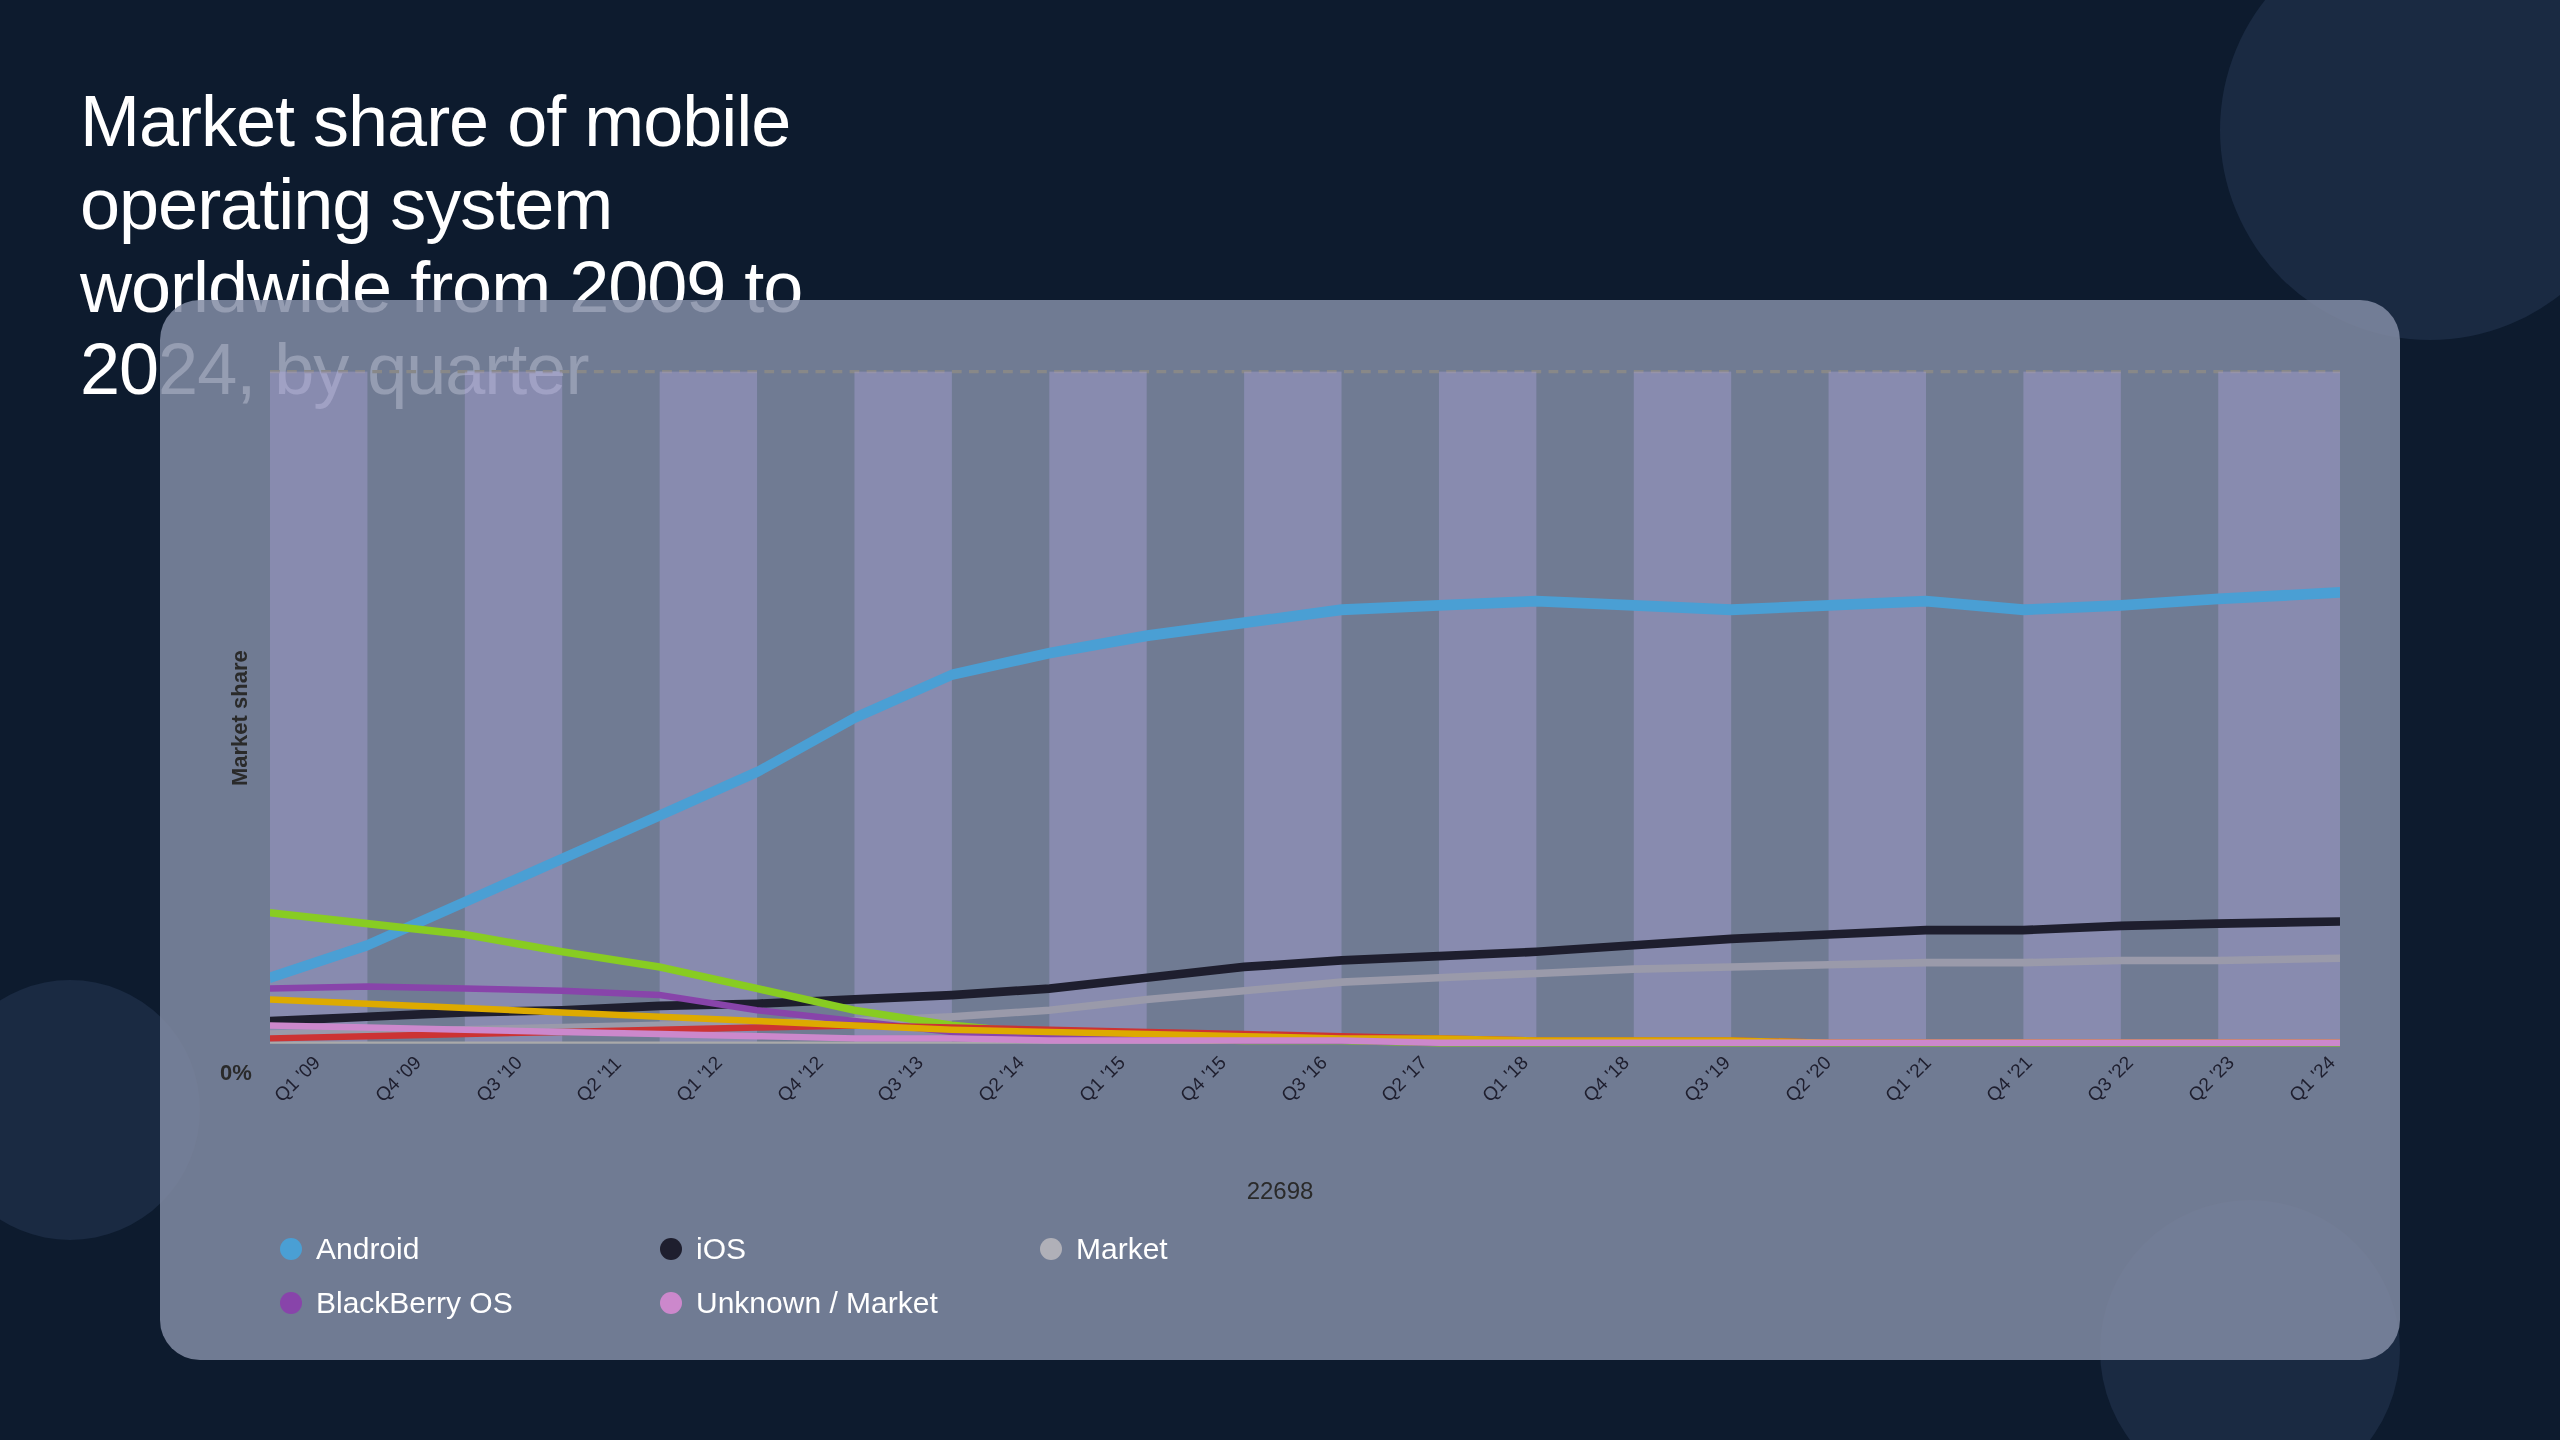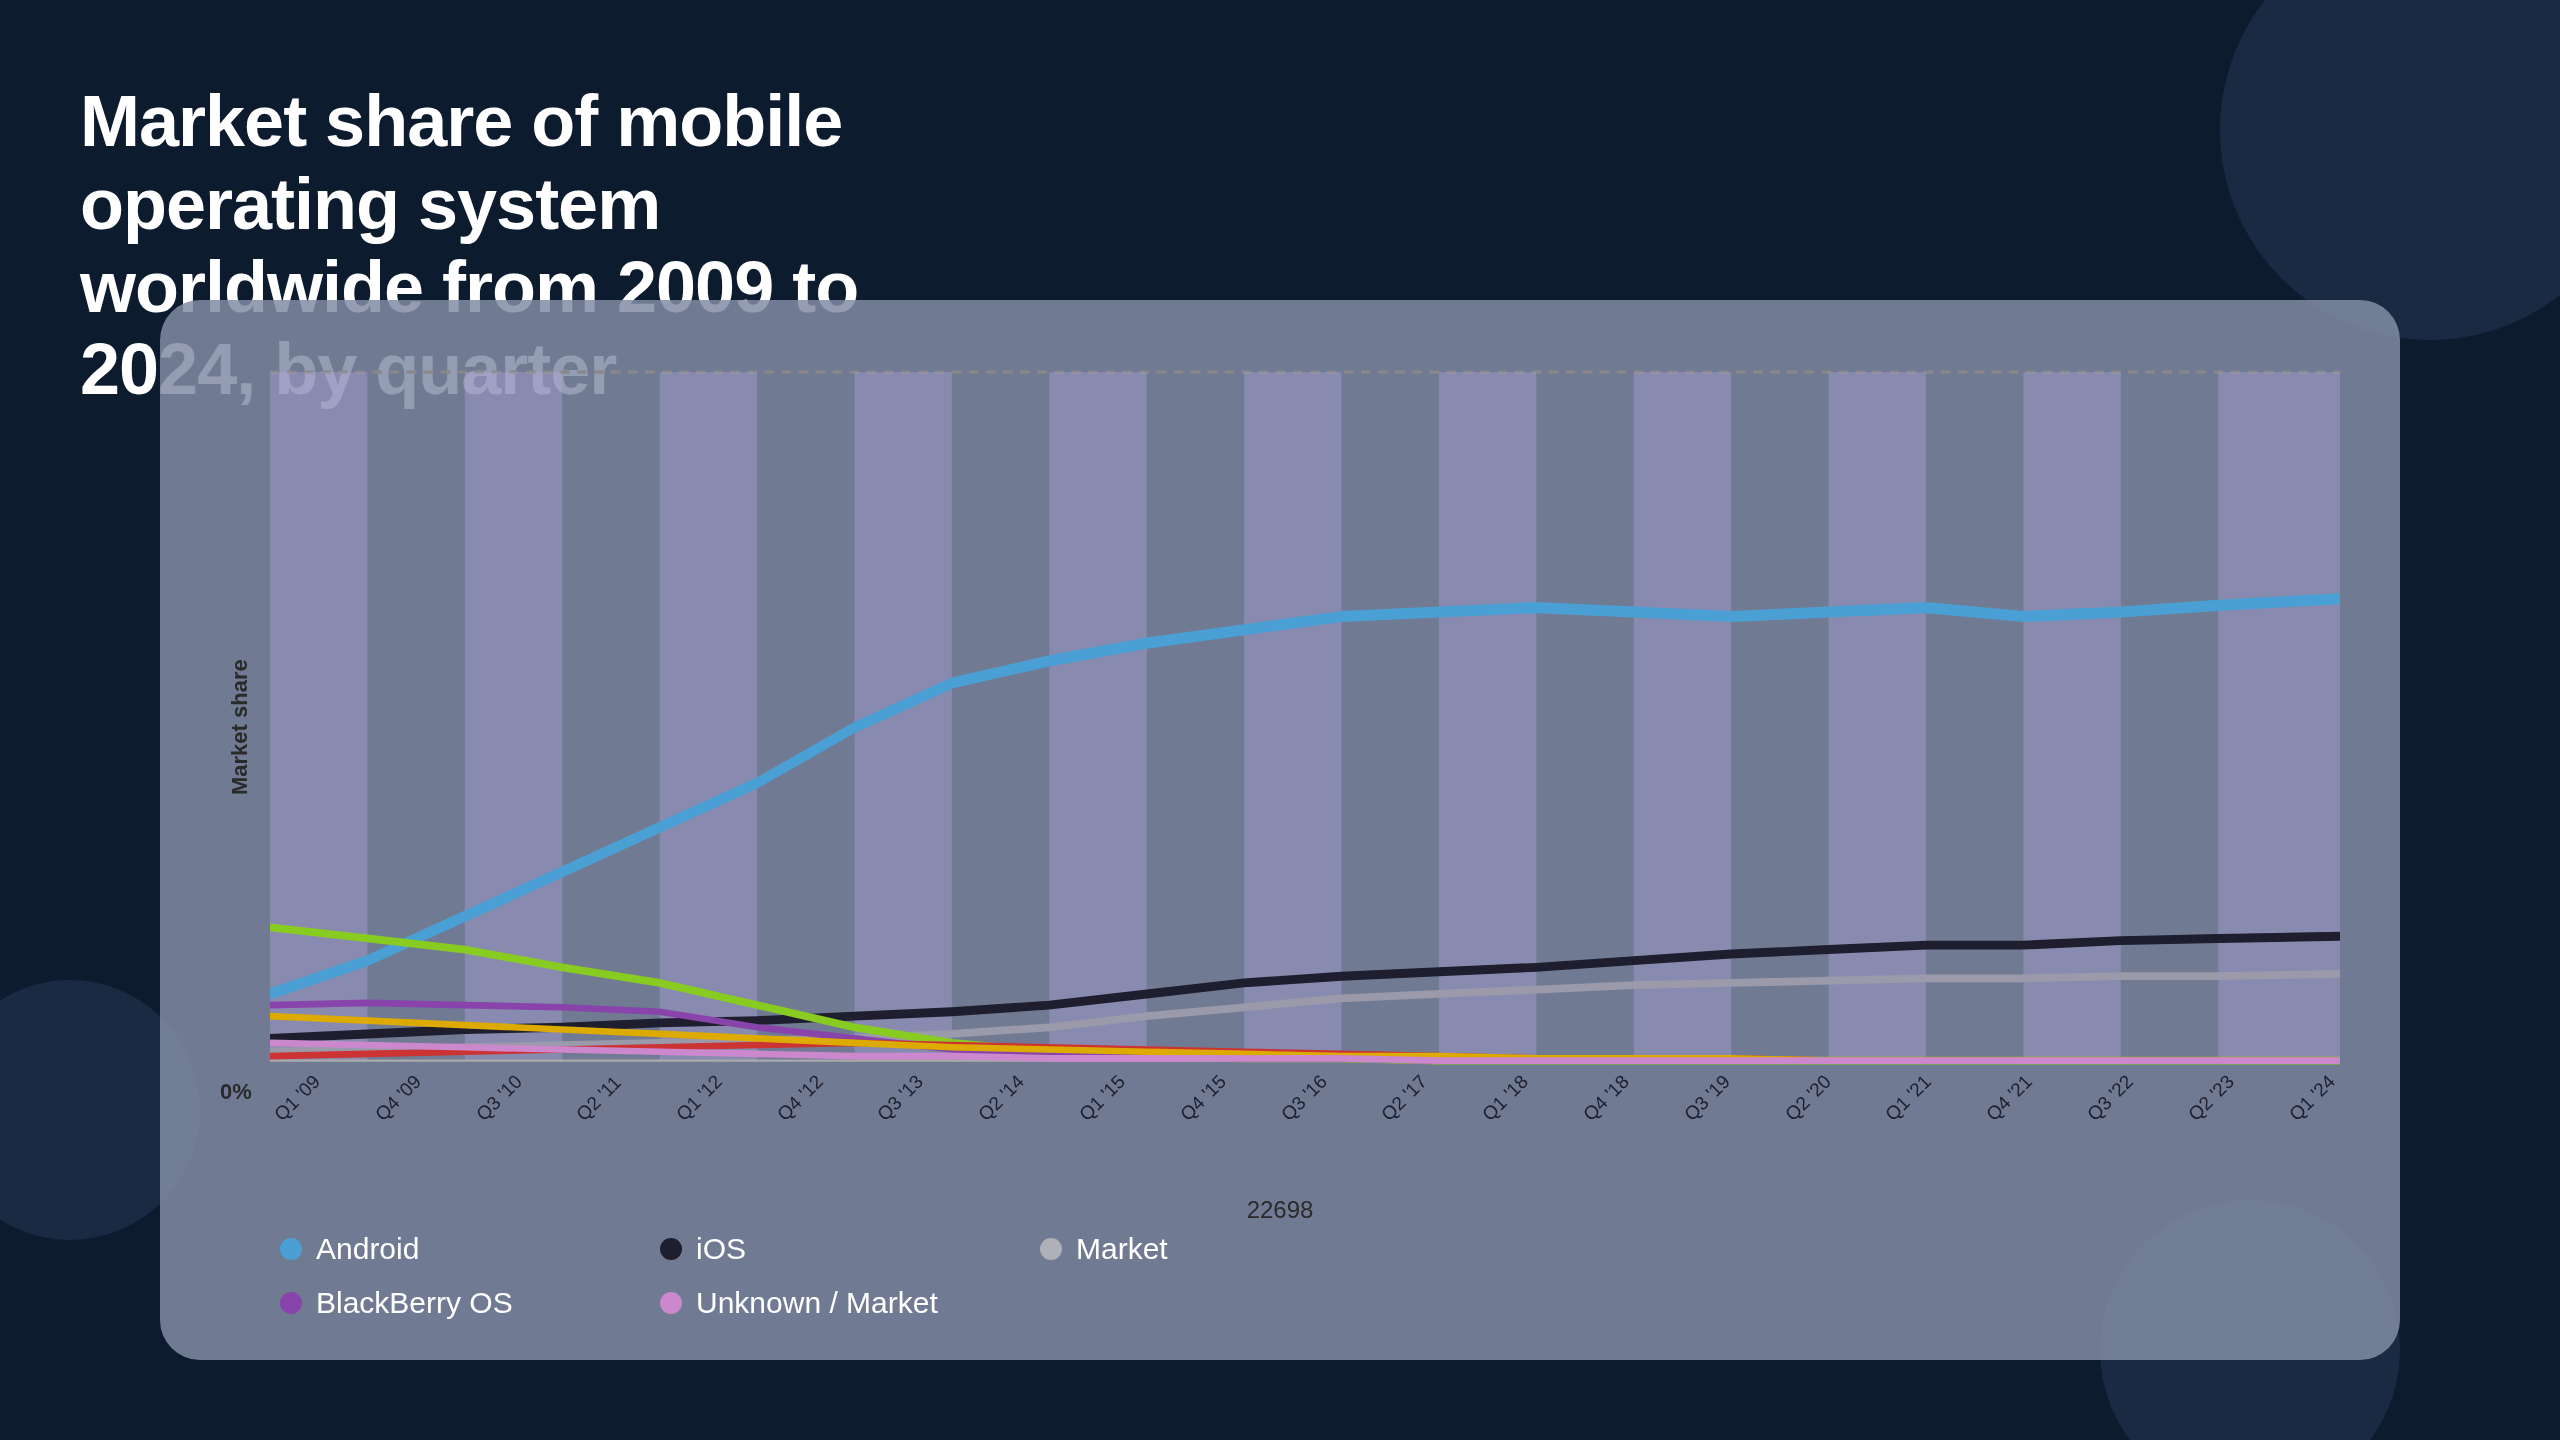--- a/index.html
+++ b/index.html
@@ -46,21 +46,21 @@
     .title-section {
       position: absolute;
       top: 80px;
       left: 80px;
       max-width: 900px;
     }
 
     .title-text {
       color: #ffffff;
       font-size: 72px;
-      font-weight: 700;
+      font-weight: 400;
       line-height: 1.15;
       letter-spacing: -1px;
     }
 
     .chart-container {
       position: absolute;
       top: 300px;
       left: 160px;
       right: 160px;
       bottom: 80px;
@@ -121,21 +121,21 @@
       text-align: center;
       color: #2a2a2a;
       font-size: 24px;
       margin-top: 16px;
     }
 
     .legend-area {
       display: flex;
       flex-direction: column;
       gap: 20px;
-      margin-top: 8px;
+      margin-top: 27px;
       padding-left: 60px;
     }
 
     .legend-row {
       display: flex;
       gap: 120px;
     }
 
     .legend-item {
       display: flex;

